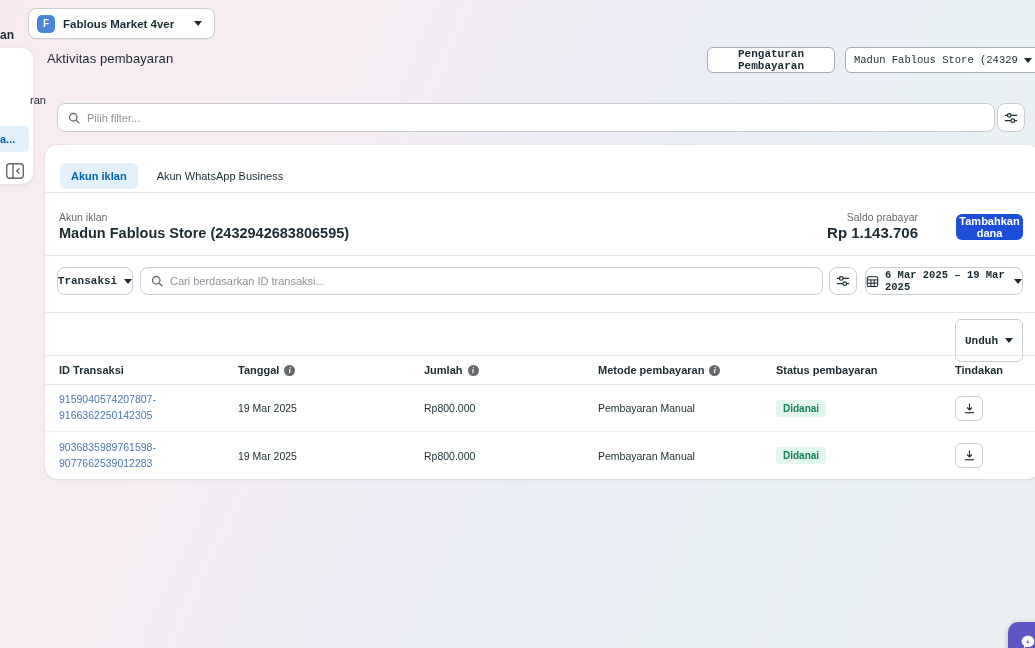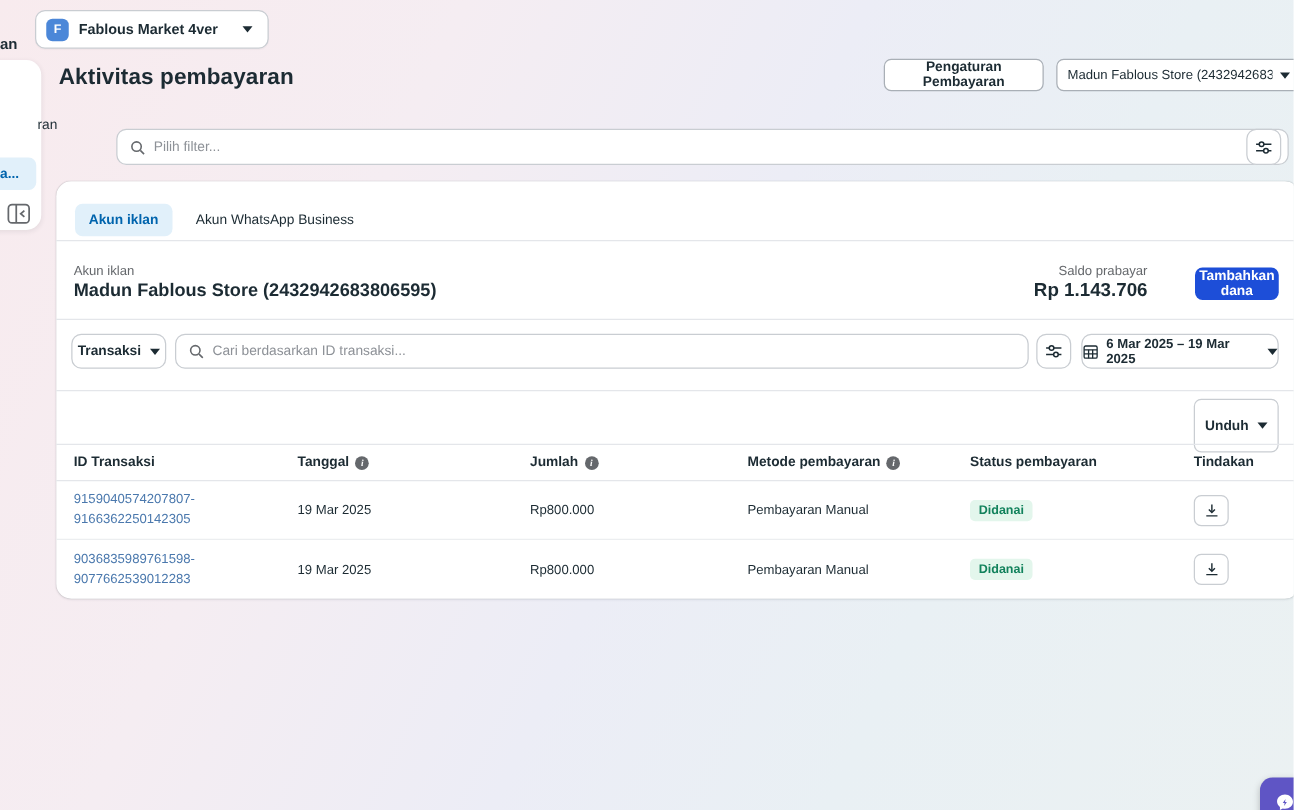--- a/index.html
+++ b/index.html
@@ -29,34 +29,34 @@
   .sidebar-panel { left:-8px; top:48px; width:41px; height:136px; background:#fff;
     border-radius:0 12px 12px 0; box-shadow:0 1px 4px rgba(28,43,51,.08); }
   .sidebar-frag { position:absolute; left:8px; top:46px; font-size:11px; color:#1c2b33; white-space:nowrap;padding-left:30px; }
   .sidebar-active { position:absolute; left:0; top:78px; right:4px; height:26px; background:#e1f0fa;
     border-radius:0 6px 6px 0; display:flex; align-items:center; padding-left:8px;
     color:#0064ad; font-weight:700; font-size:11px; white-space:nowrap; }
   .sidebar-collapse { position:absolute; left:12px; top:112px; width:22px; height:22px;
     display:flex; align-items:center; justify-content:center; color:#65686c; cursor:pointer; }
 
   
-  .page-title { left:47px; top:51px; font-size:18px; font-weight:700; letter-spacing:.1px; }
+  .page-title { left:47px; top:51px; font-size:13px; font-weight:400; letter-spacing:.1px; }
   .btn-outline {
     background:#fff; border:1px solid #a9afb6; border-radius:6px; font-size:11px; font-weight:600;
     color:#1c2b33; display:flex; align-items:center; justify-content:center; cursor:pointer;
-    font-family:Liberation Sans, sans-serif;
+    font-family:Liberation Mono, monospace;
   }
   .settings-btn { left:707px; top:47px; width:128px; height:26px; }
   .account-dd { left:845px; top:47px; width:196px; height:26px; justify-content:flex-start;
     padding:0 8px; gap:6px; font-weight:400; font-size:10.5px; }
   .account-dd .dd-text { overflow:hidden; white-space:nowrap; flex:1; text-align:left; }
 
   
   .filter-wrap { left:57px; top:103px; width:938px; height:29px; background:#fff;
-    border:1px solid #c9cdd2; border-radius:8px; display:flex; align-items:center; padding:0 10px; gap:7px;margin-left:36px; }
+    border:1px solid #c9cdd2; border-radius:8px; display:flex; align-items:center; padding:0 10px; gap:7px; }
   .filter-wrap input, .tool-search input {
     border:none; outline:none; flex:1; font-size:11px; font-family:"Liberation Sans",sans-serif;
     color:#1c2b33; background:transparent; height:100%;
   }
   .filter-wrap input::placeholder, .tool-search input::placeholder { color:#8d9197; }
   .icon-btn { background:#fff; border:1px solid #c9cdd2; border-radius:8px; color:#1c2b33;
     display:flex; align-items:center; justify-content:center; cursor:pointer; }
   .filter-adjust { left:997px; top:103px; width:28px; height:29px; }
 
   

